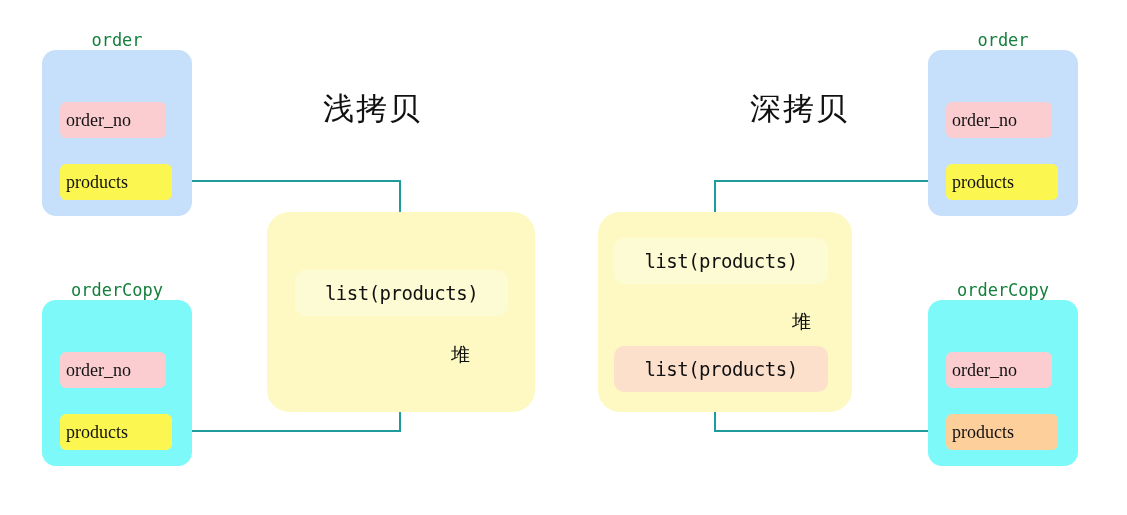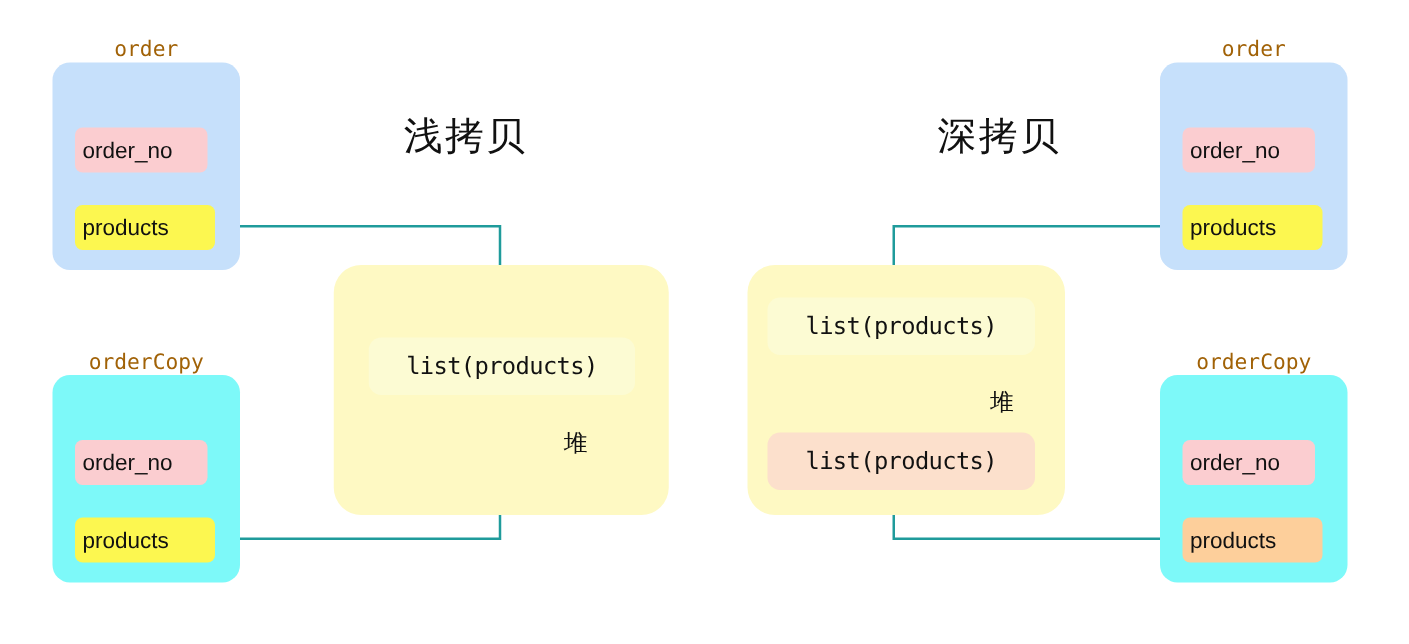--- a/index.html
+++ b/index.html
@@ -25,37 +25,37 @@
     font-size: 31px;
     color: #111111;
     letter-spacing: 2px;
     white-space: nowrap;
   }
 
   
   .card-caption {
     font-family: "DejaVu Sans Mono", "Liberation Mono", monospace;
     font-size: 17px;
-    color: #a16207;
+    color: #15803d;
     text-align: center;
     white-space: nowrap;
   }
 
   
   .obj-card {
     border-radius: 14px;
     box-sizing: border-box;
   }
   .obj-card.blue  { background: #c6e0fb; }
   .obj-card.cyan  { background: #7df9f9; }
 
   
   .field {
     border-radius: 6px;
-    font-family: Liberation Sans, sans-serif;
+    font-family: Liberation Serif, serif;
     font-size: 18px;
     color: #111111;
     display: flex;
     align-items: center;
     justify-content: flex-start;
     padding-left: 6px;
     box-sizing: border-box;
     letter-spacing: 0px;
   }
   .field.pink   { background: #fbcdd0; }

